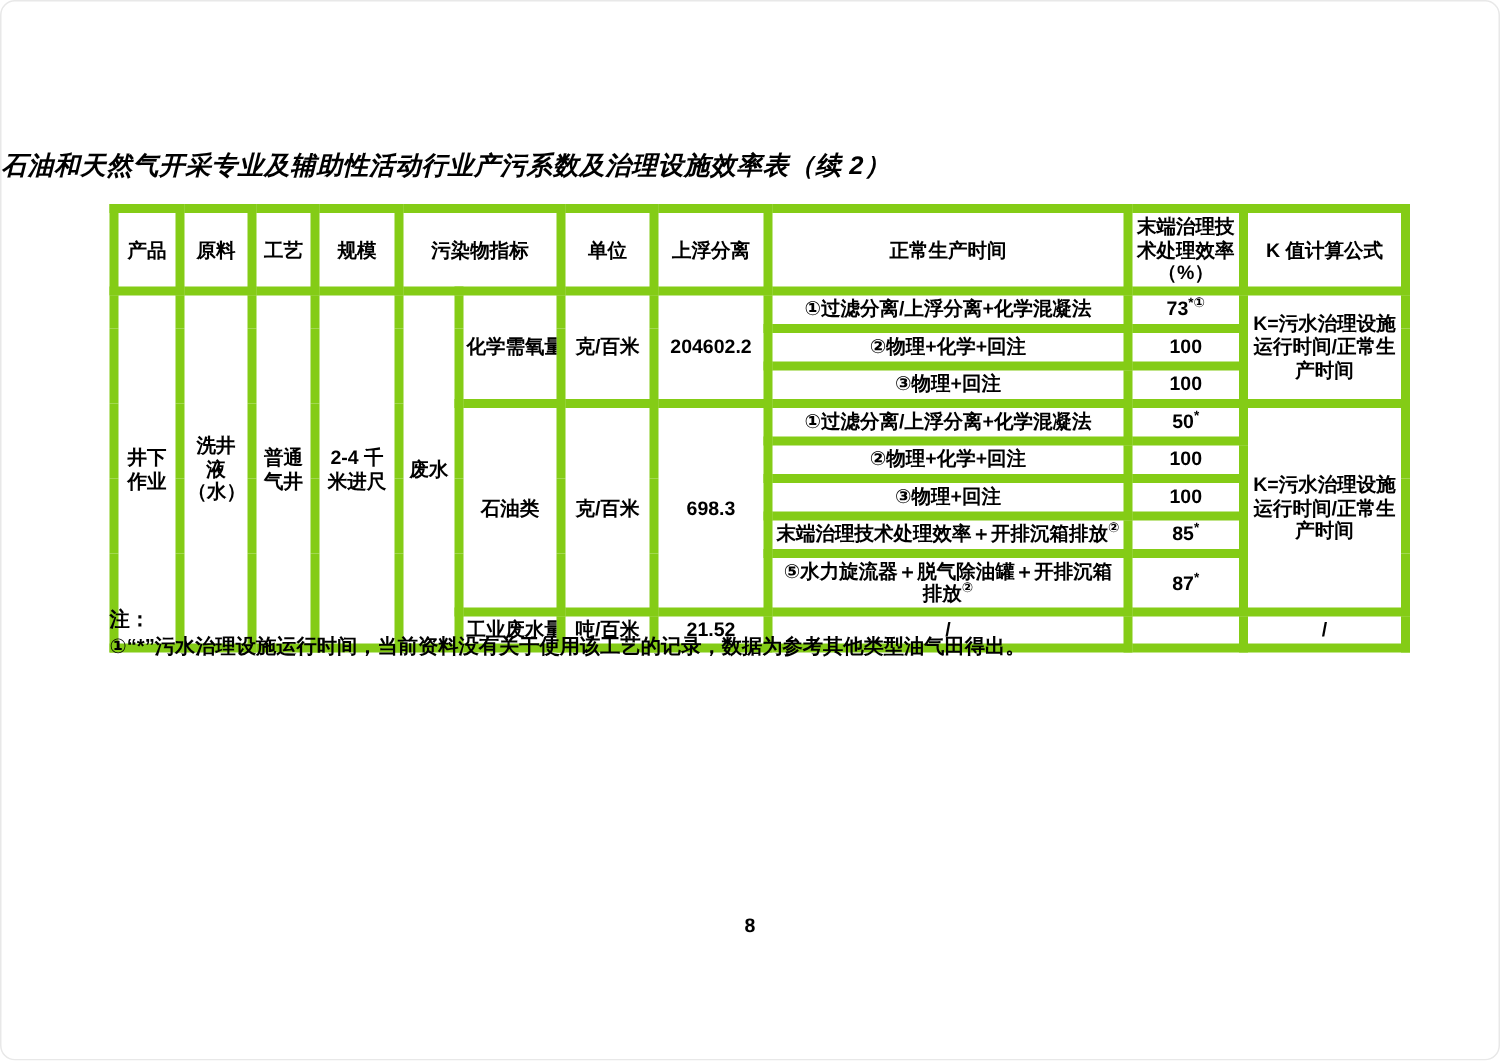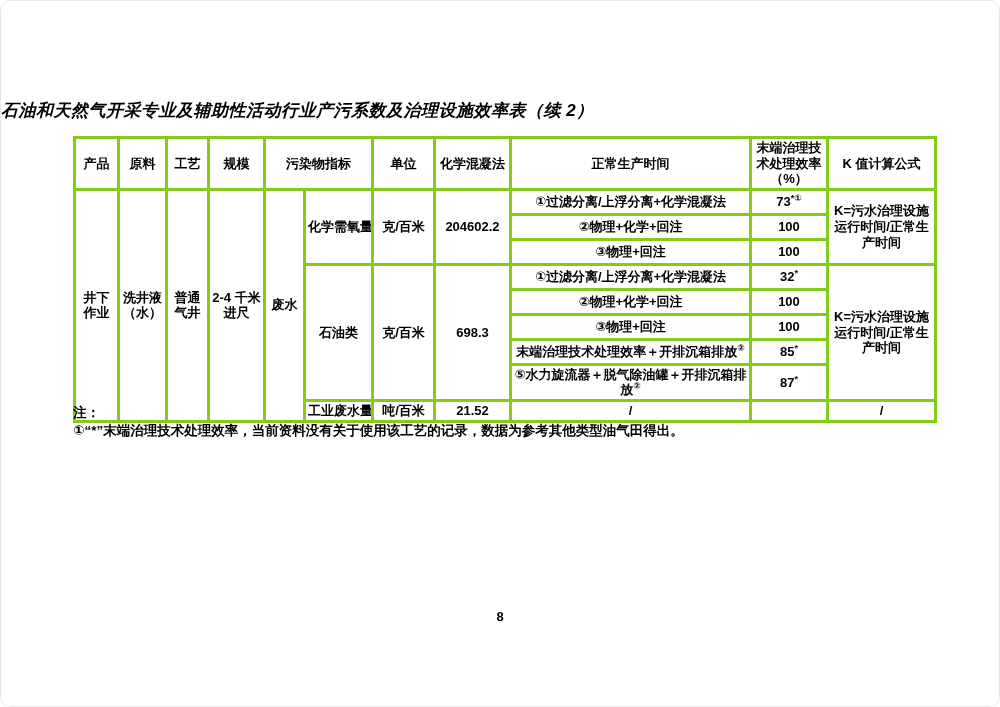--- a/index.html
+++ b/index.html
@@ -38,21 +38,21 @@
     left: 72px;
     width: 861px;
     border-collapse: collapse;
     table-layout: fixed;
     font-family: "Liberation Sans", "DejaVu Sans", sans-serif;
     font-size: 13px;
     font-weight: bold;
     line-height: 1.2;
   }
   table.coef th, table.coef td {
-    border: 3px solid #84cc16;
+    border: 6px solid #84cc16;
     text-align: center;
     vertical-align: middle;
     padding: 1px 2px;
     box-sizing: border-box;
     overflow: hidden;
   }
   table.coef { border: 2px solid #000; }
   table.coef thead th { height: 42px; }
   tr.r-std  { height: 25px; }
   tr.r-tall { height: 29px; }
@@ -103,21 +103,21 @@
         <col style="width:108px">
     </colgroup>
     <thead>
       <tr>
         <th>产品</th>
         <th>原料</th>
         <th>工艺</th>
         <th>规模</th>
         <th colspan="2">污染物指标</th>
         <th>单位</th>
-        <th>化学混凝法</th>
+        <th>上浮分离</th>
         <th>正常生产时间</th>
         <th>末端治理技术处理效率（%）</th>
         <th>K 值计算公式</th>
       </tr>
     </thead>
     <tbody>
       <tr class="r-std">
         <td rowspan="9">井下作业</td>
         <td rowspan="9">洗井液（水）</td>
         <td rowspan="9">普通气井</td>
@@ -136,21 +136,21 @@
       </tr>
       <tr class="r-std">
         <td><span>③物理+回注</span><sup></sup></td>
         <td><span>100</span><sup></sup></td>
       </tr>
       <tr class="r-std">
         <td rowspan="5" class="thick-top nowrap">石油类</td>
         <td rowspan="5" class="thick-top nowrap">克/百米</td>
         <td rowspan="5" class="thick-top nowrap">698.3</td>
         <td class="thick-top"><span>①过滤分离/上浮分离+化学混凝法</span><sup></sup></td>
-        <td class="thick-top"><span>32</span><sup>*</sup></td>
+        <td class="thick-top"><span>50</span><sup>*</sup></td>
         <td rowspan="5" class="thick-top">K=污水治理设施运行时间/正常生产时间</td>
       </tr>
       <tr class="r-std">
         <td><span>②物理+化学+回注</span><sup></sup></td>
         <td><span>100</span><sup></sup></td>
       </tr>
       <tr class="r-std">
         <td><span>③物理+回注</span><sup></sup></td>
         <td><span>100</span><sup></sup></td>
       </tr>
@@ -168,18 +168,18 @@
         <td class="nowrap">21.52</td>
         <td><span>/</span><sup></sup></td>
         <td><span></span><sup></sup></td>
         <td>/</td>
       </tr>
     </tbody>
   </table>
 
   <div class="notes">
     <div>注：</div>
-    <div>①“*”末端治理技术处理效率，当前资料没有关于使用该工艺的记录，数据为参考其他类型油气田得出。</div>
+    <div>①“*”污水治理设施运行时间，当前资料没有关于使用该工艺的记录，数据为参考其他类型油气田得出。</div>
   </div>
 
   <div class="page-number">8</div>
 
 </div>
 
 </body></html>

